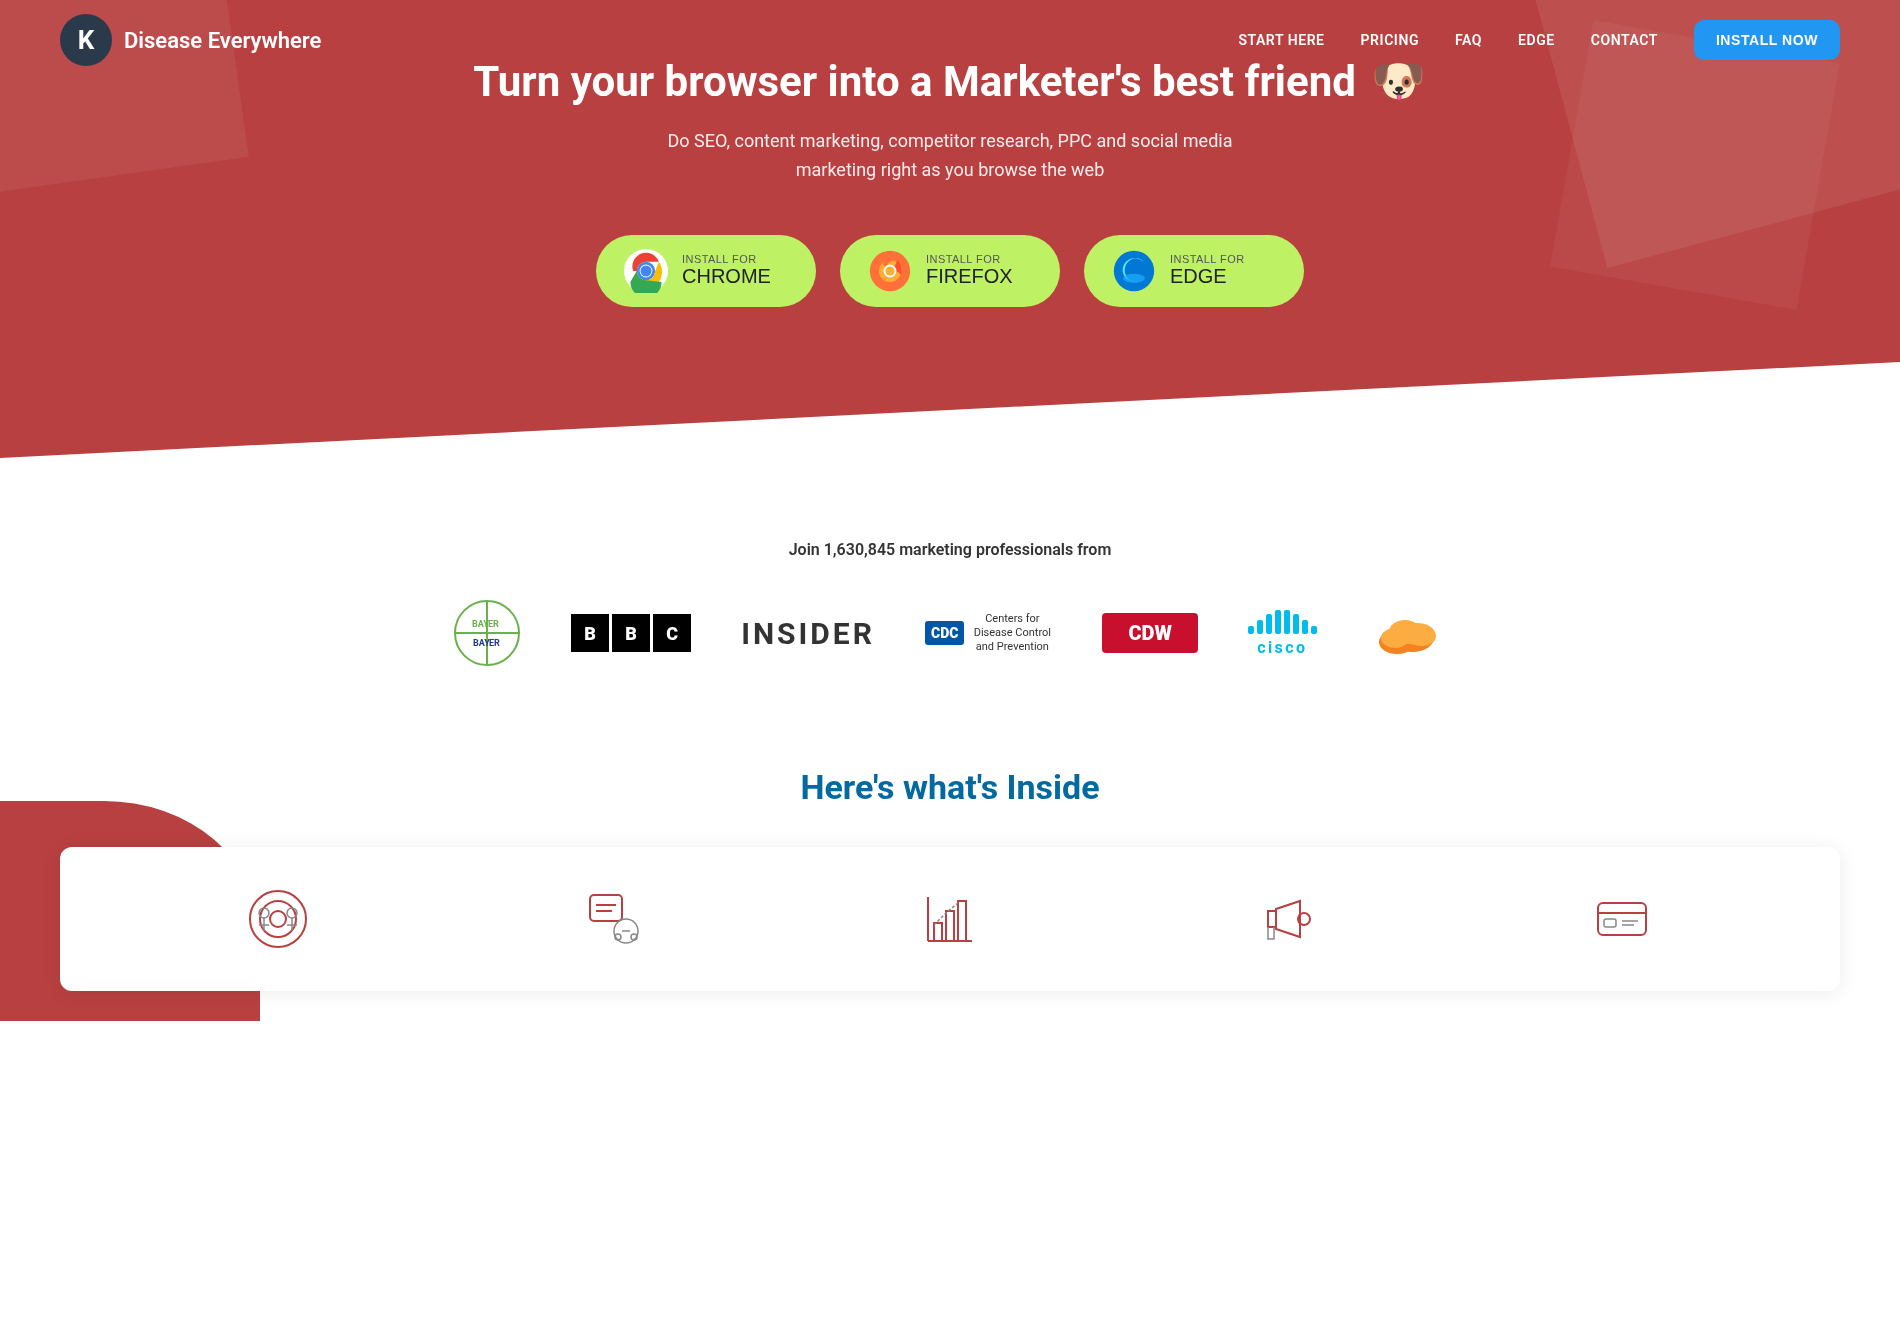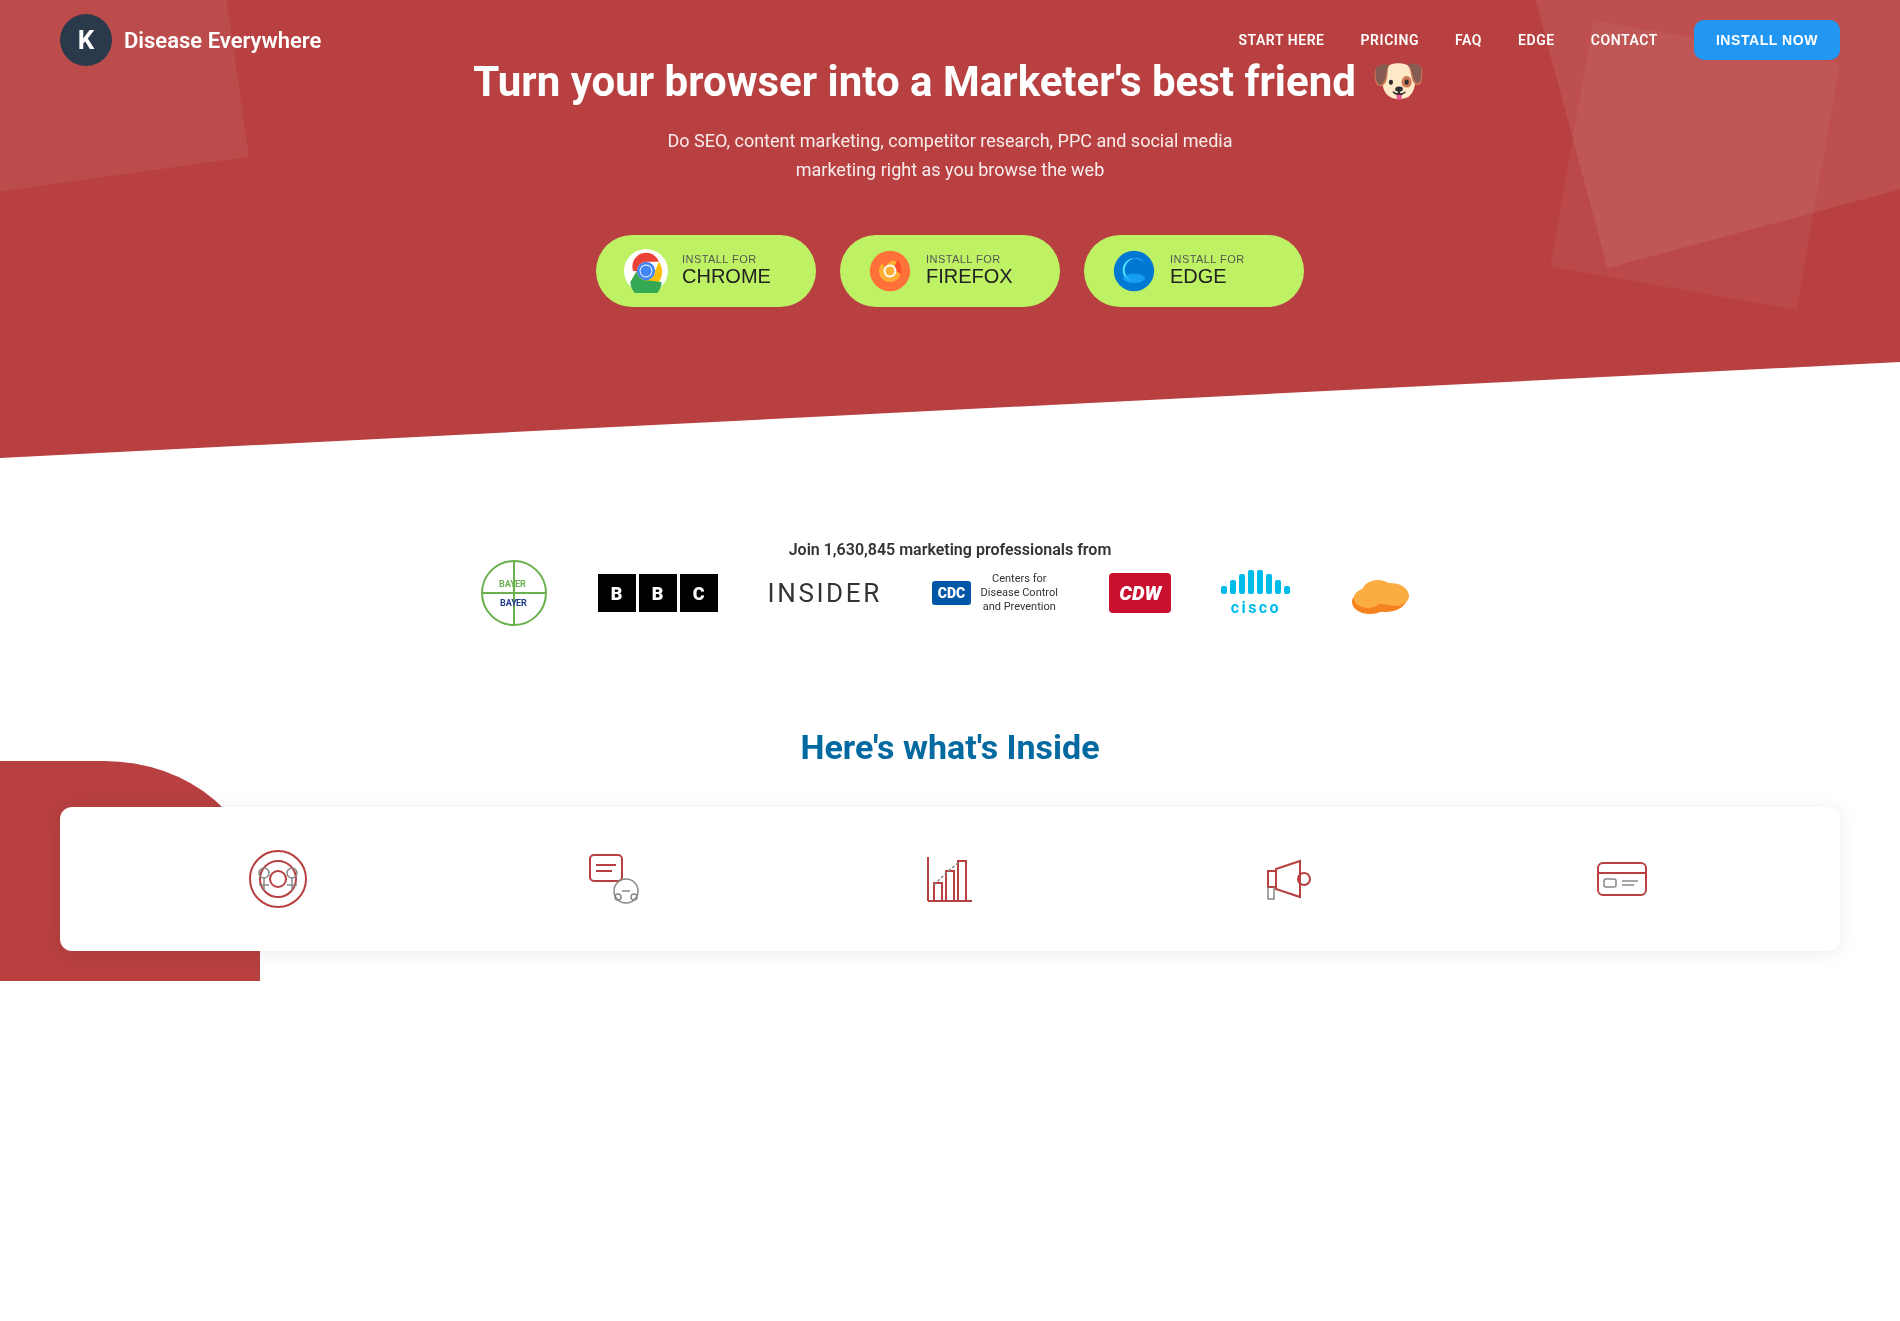--- a/index.html
+++ b/index.html
@@ -172,20 +172,21 @@
 
     
     .social-proof {
       padding: 60px 60px 40px;
       text-align: center;
     }
     .social-proof-text {
       font-size: 16px;
       font-weight: 600;
       color: #333;
+      margin-bottom: 40px;
     }
     .logos-row {
       display: flex;
       align-items: center;
       justify-content: center;
       gap: 50px;
       flex-wrap: wrap;
     }
     .logo-item {
       display: flex;
@@ -202,22 +203,22 @@
       width: 38px; height: 38px;
       background: #000;
       color: #fff;
       display: flex; align-items: center; justify-content: center;
       font-size: 18px;
       font-weight: 900;
     }
 
     
     .insider-logo {
-      font-size: 26px;
-      font-weight: 400;
+      font-size: 30px;
+      font-weight: 700;
       color: #333;
       letter-spacing: 0.1em;
     }
 
     
     .cdc-logo {
       display: flex;
       align-items: center;
       gap: 8px;
     }
@@ -235,23 +236,22 @@
       max-width: 80px;
       line-height: 1.3;
     }
 
     
     .cdw-logo {
       background: #c8102e;
       color: #fff;
       font-weight: 900;
       font-size: 20px;
-      padding: 8px 10px;
+      padding: 8px 26px;
       border-radius: 4px;
-      font-style: italic;
     }
 
     
     .cisco-logo {
       text-align: center;
     }
     .cisco-bars {
       display: flex;
       gap: 3px;
       align-items: flex-end;

